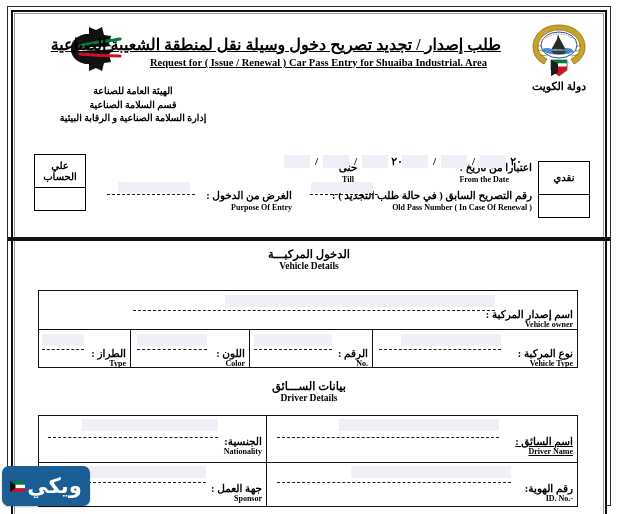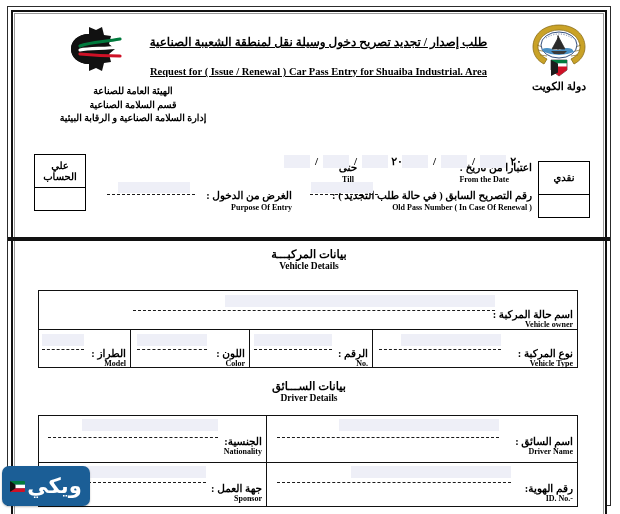--- a/index.html
+++ b/index.html
@@ -97,31 +97,31 @@
 
   .title-block {
     position: absolute;
     left: 128px;
     top: 28px;
     width: 365px;
     text-align: center;
   }
   .title-ar {
     direction: rtl;
-    font-size: 12px;
+    font-size: 16px;
     font-weight: bold;
     text-decoration: underline;
     letter-spacing: 0px;
     white-space: nowrap;
   }
   .title-en {
     font-size: 10.5px;
     font-weight: bold;
     text-decoration: underline;
-    margin-top: 16px;
+    margin-top: 3px;
     white-space: nowrap;
   }
 
   
   .daterow {
     position: absolute;
     left: 0;
     top: 142px;
     width: 100%;
     height: 68px;
@@ -398,29 +398,29 @@
           <div class="lbl-en" style="text-align:right;">Purpose Of Entry</div>
         </div>
         <div class="shade" style="right:420px; top:33px; width:72px; height:11px;"></div>
         <div style="position:absolute; right:415px; top:45px; width:88px; border-bottom:1px dashed #1b1b1b;"></div>
       </div>
     </div>
 
     <div class="divider" style="top:230px;"></div>
 
     <div class="sec-head" style="position:absolute; left:0; top:240px; width:100%;">
-      <div class="ar">بيانات المركبـــة</div>
+      <div class="ar">الدخول المركبـــة</div>
       <div class="en">Vehicle Details</div>
     </div>
 
     <div class="dtable" style="left:30px; top:283px; width:540px; height:78px;">
 
       <div class="drow" style="height:38px;">
         <div class="cell-lbl">
-          <span class="ar">اسم حالة المركبة :</span>
+          <span class="ar">اسم إصدار المركبة :</span>
           <span class="en">Vehicle owner</span>
         </div>
         <div class="cell-shade" style="right:82px; top:4px; width:270px; height:12px;"></div>
         <div class="cell-dash" style="right:82px; top:19px; width:362px;"></div>
       </div>
 
       <div class="drow" style="height:38px;">
 
         <div class="dcell" style="right:0; width:204px;">
           <div class="cell-lbl">
@@ -448,38 +448,38 @@
             <span class="en">Color</span>
           </div>
           <div class="cell-shade" style="right:42px; top:4px; width:70px; height:12px;"></div>
           <div class="cell-dash" style="right:42px; top:19px; width:70px;"></div>
         </div>
         <div class="vsep" style="right:446px;"></div>
 
         <div class="dcell" style="right:447px; width:93px;">
           <div class="cell-lbl">
             <span class="ar">الطراز :</span>
-            <span class="en">Model</span>
+            <span class="en">Type</span>
           </div>
           <div class="cell-shade" style="right:46px; top:4px; width:42px; height:12px;"></div>
           <div class="cell-dash" style="right:46px; top:19px; width:42px;"></div>
         </div>
       </div>
     </div>
 
     <div class="sec-head" style="position:absolute; left:0; top:372px; width:100%;">
       <div class="ar">بيانات الســـائق</div>
       <div class="en">Driver Details</div>
     </div>
 
     <div class="dtable" style="left:30px; top:408px; width:540px; height:92px;">
 
       <div class="drow" style="height:46px;">
         <div class="dcell" style="right:0; width:310px;">
-          <div class="cell-lbl" style="transform:translateY(-4px);">
+          <div class="cell-lbl" style="transform:translateY(-4px);text-decoration:underline;">
             <span class="ar">اسم السائق :</span>
             <span class="en">Driver Name</span>
           </div>
           <div class="cell-shade" style="right:78px; top:3px; width:160px; height:12px;"></div>
           <div class="cell-dash" style="right:78px; top:21px; width:222px;"></div>
         </div>
         <div class="vsep" style="right:310px;"></div>
 
         <div class="dcell" style="right:311px; width:229px;">
           <div class="cell-lbl" style="transform:translateY(-4px);">

